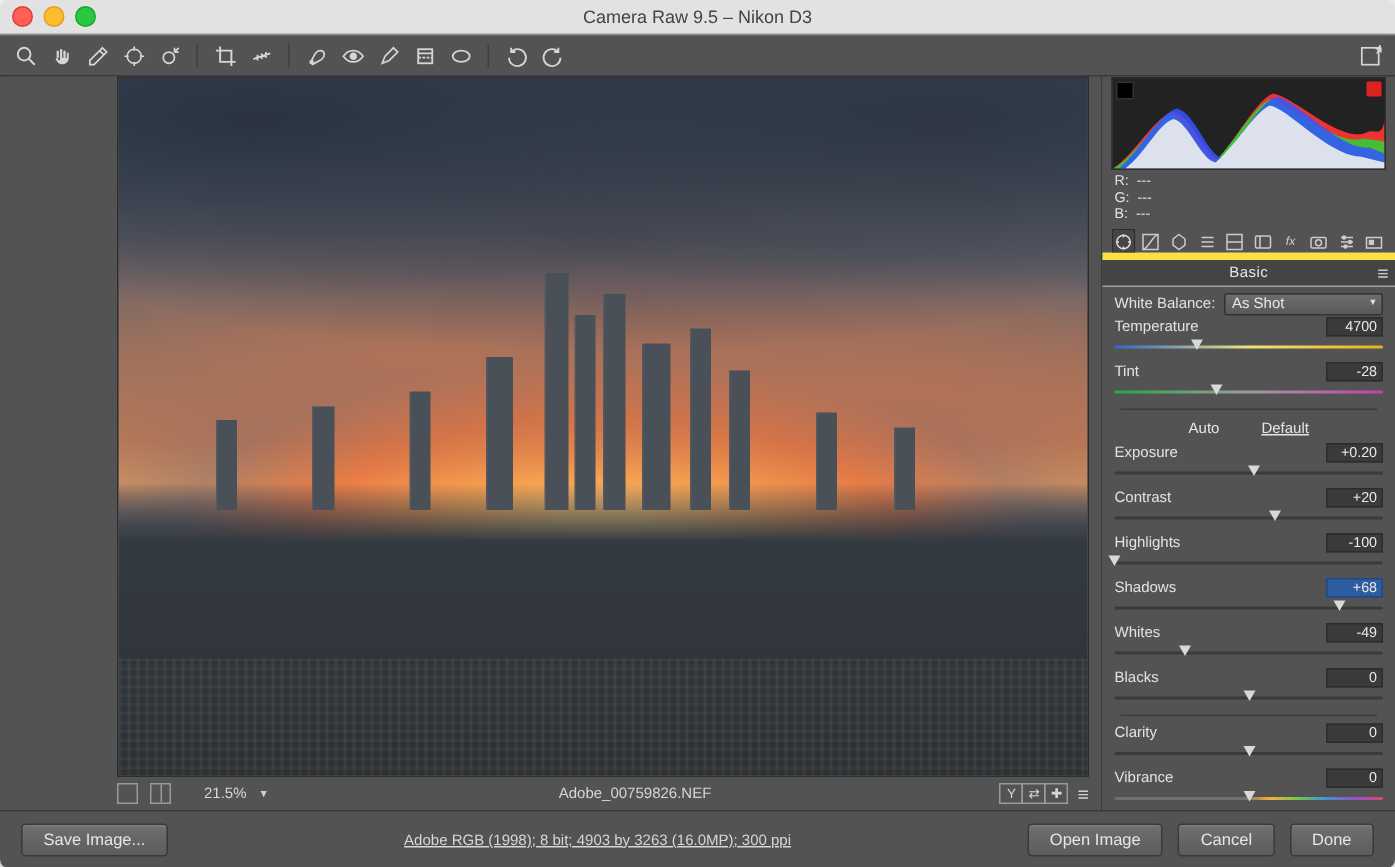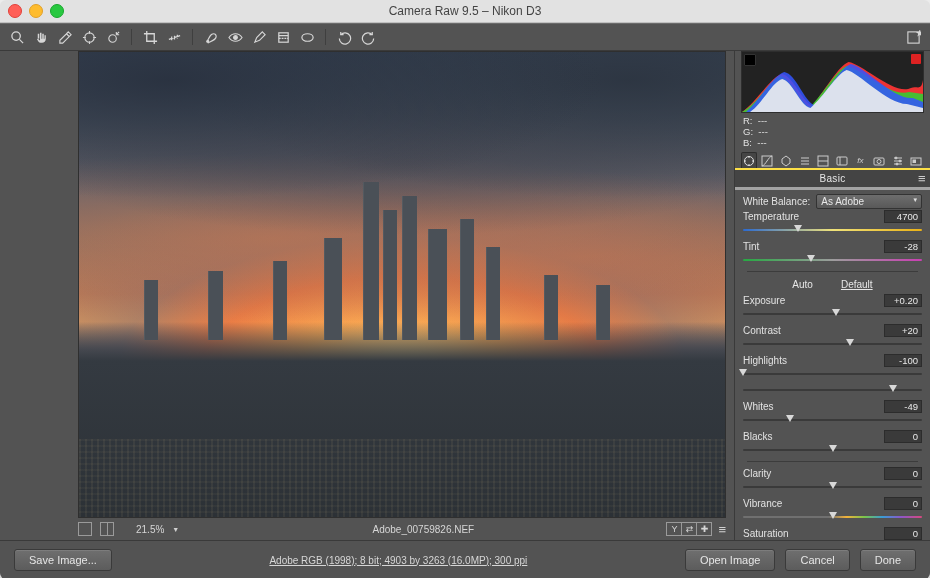--- a/index.html
+++ b/index.html
@@ -51,24 +51,24 @@
   .metaline{flex:1;text-align:center;font-size:10px;color:#d6d6d6;text-decoration:underline;}
   .panel{width:195px;background:#535353;border-left:1px solid #3a3a3a;display:flex;flex-direction:column;font-size:10px;overflow-y:auto;}
   .histwrap{border:1px solid #2e2e2e;margin:0 6px 0 6px;position:relative;height:60px;background:#222;}
   .histwrap svg{width:100%;height:100%;display:block;}
   .warn{position:absolute;top:2px;width:10px;height:10px;border-radius:1px;}
   .warn.left{left:2px;background:#000;border:1px solid #333;}
   .warn.right{right:2px;background:#d22;}
   .readout{padding:2px 8px 2px 8px;display:flex;font-size:9.5px;color:#e2e2e2;}
   .readout .labels{display:flex;flex-direction:column;gap:0;}
   .readout .shoot{flex:1;display:flex;flex-direction:column;align-items:center;justify-content:center;}
-  .tabstrip{display:flex;align-items:center;padding:2px 6px 0;border-bottom:2px solid #fde047;gap:3px;}
+  .tabstrip{display:flex;align-items:center;padding:2px 6px 0;border-bottom:5px solid #fde047;gap:3px;}
   .tabstrip .ticon{width:16px;height:15px;display:flex;align-items:center;justify-content:center;border:1px solid transparent;border-bottom:none;color:#cfcfcf;cursor:pointer;}
   .tabstrip .ticon.active{background:#454545;border-color:#2e2e2e;border-top-left-radius:2px;border-top-right-radius:2px;}
-  .panel-head{background:#444;color:#e6e6e6;text-align:center;font-size:10px;padding:3px 0;border-bottom:3px solid #a3a3a3;letter-spacing:0.3px;display:flex;align-items:center;justify-content:center;position:relative;}
+  .panel-head{background:#444;color:#e6e6e6;text-align:center;font-size:10px;padding:3px 0;border-bottom:1px solid #a3a3a3;letter-spacing:0.3px;display:flex;align-items:center;justify-content:center;position:relative;}
   .panel-head .menu{position:absolute;right:4px;font-size:13px;color:#ccc;}
   .section{padding:4px 8px 0;}
   .row{display:flex;align-items:center;gap:6px;margin-bottom:1px;}
   .row .lab{flex:0 0 auto;color:#e2e2e2;}
   .row .val{margin-left:auto;background:#3a3a3a;border:1px solid #2c2c2c;color:#e8e8e8;padding:0 3px;min-width:30px;text-align:right;font-size:9.5px;}
   .row .val.sel{background:#2d5da0;border-color:#1f4787;}
   .select{background:linear-gradient(#6d6d6d,#595959);border:1px solid #333;border-radius:2px;flex:1;padding:1px 4px;display:flex;justify-content:space-between;color:#e8e8e8;cursor:pointer;}
   .select .caret{font-size:7px;color:#e0e0e0;}
   .slider{height:12px;position:relative;margin:0 0 4px;}
   .slider .track{position:absolute;left:0;right:0;top:5px;height:2px;background:#3a3a3a;border-radius:1px;}
@@ -315,21 +315,21 @@
 
       <div class="panel-head">
         <span>Basic</span>
         <span class="menu">≡</span>
       </div>
 
       <div class="section">
         <div class="row">
           <span class="lab">White Balance:</span>
           <span class="select">
-            <span>As Adobe</span>
+            <span>As Shot</span>
                 <span class="caret">▾</span>
           </span>
         </div>
 
         <div class="row">
               <span class="lab">Temperature</span>
               <span class="val">4700</span>
             </div>
         <div class="slider temp">
               <div class="track"></div>
@@ -371,20 +371,24 @@
 
         <div class="row">
               <span class="lab">Highlights</span>
               <span class="val">-100</span>
             </div>
         <div class="slider">
               <div class="track"></div>
               <div class="thumb" style="left:calc(0% - 4px)"></div>
             </div>
 
+        <div class="row">
+              <span class="lab">Shadows</span>
+              <span class="val sel">+68</span>
+            </div>
         <div class="slider">
               <div class="track"></div>
               <div class="thumb" style="left:calc(84% - 4px)"></div>
             </div>
 
         <div class="row">
               <span class="lab">Whites</span>
               <span class="val">-49</span>
             </div>
         <div class="slider">

